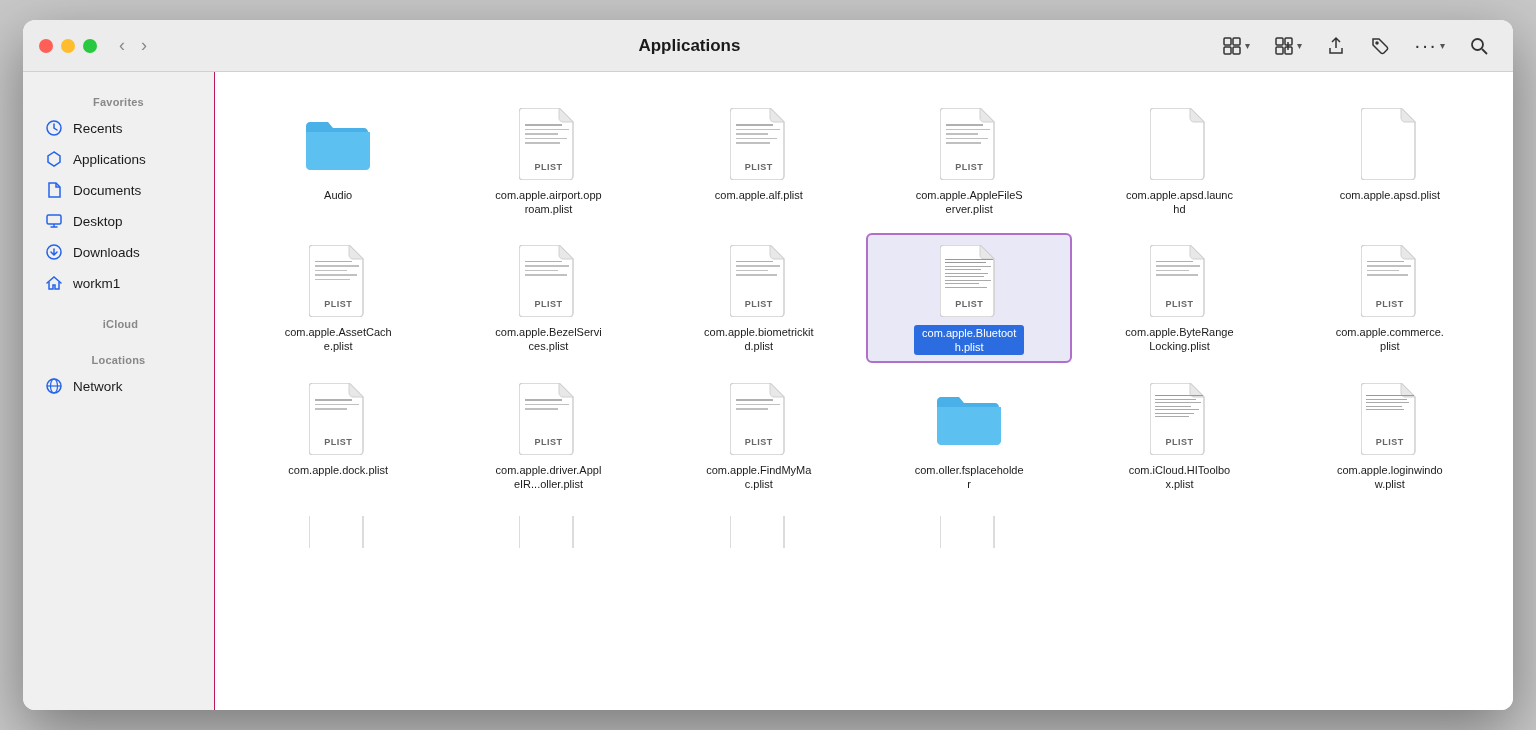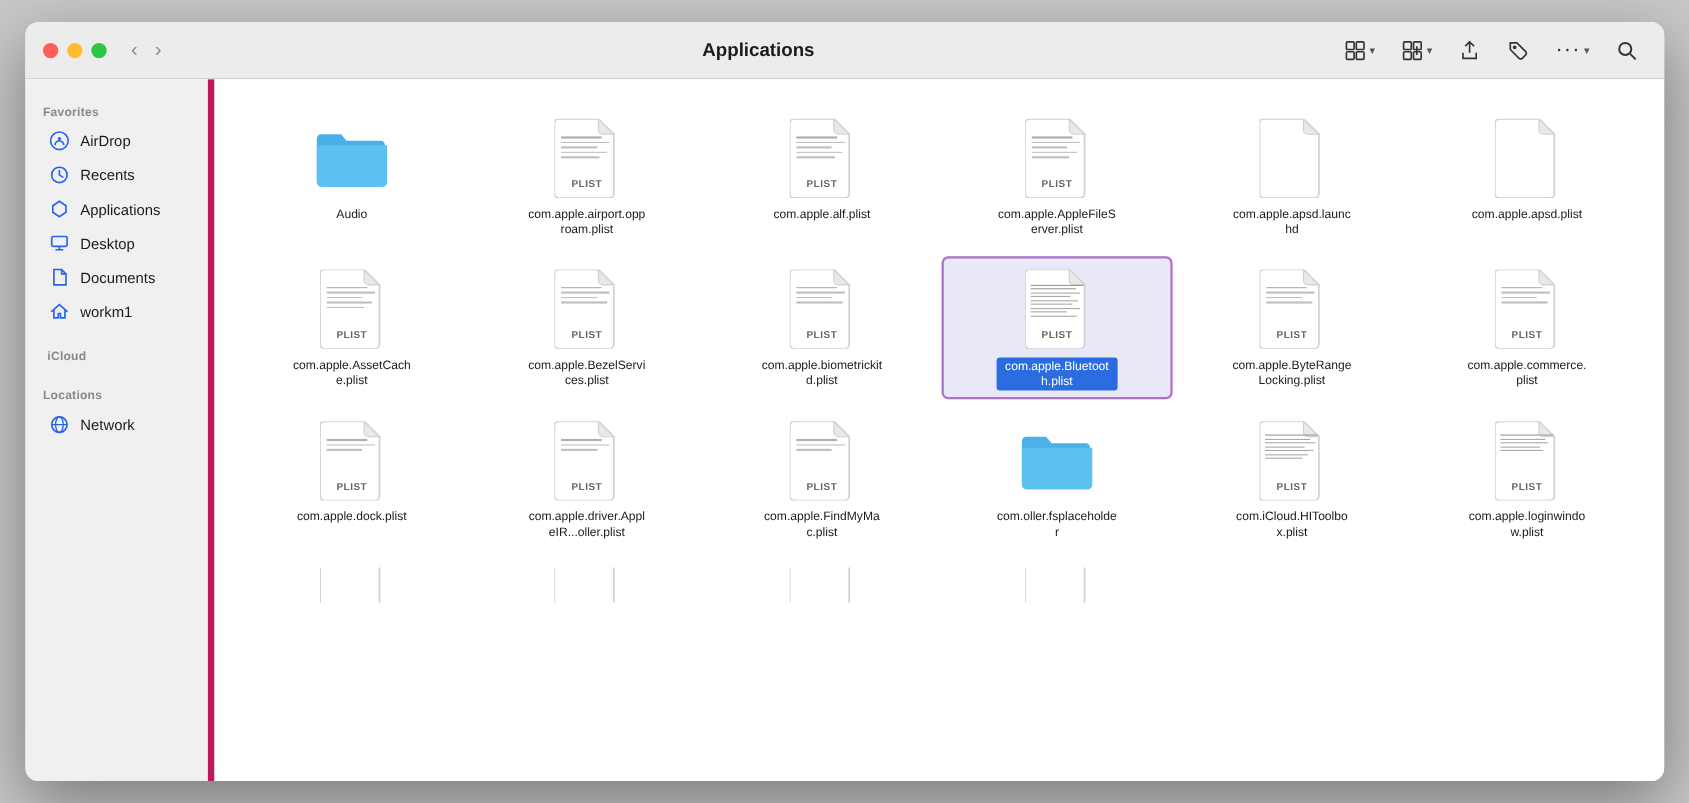--- a/index.html
+++ b/index.html
@@ -89,26 +89,27 @@
     }
     .toolbar-btn svg { width: 20px; height: 20px; }
     
     .main {
       display: flex;
       flex: 1;
       overflow: hidden;
     }
     
     .sidebar {
-      width: 172px;
+      width: 192px;
       background: #f0f0f0;
       padding: 16px 0;
       overflow-y: auto;
       flex-shrink: 0;
-      border-right: 6px solid #be185d;
+      border-right: 1px solid #be185d;
+      text-align: center;
     }
     .sidebar-section-label {
       font-size: 11px;
       font-weight: 700;
       color: #888;
       padding: 8px 16px 4px;
       text-transform: none;
       letter-spacing: 0.02em;
     }
     .sidebar-item {
@@ -257,71 +258,70 @@
         </svg>
       </button>
     </div>
   </div>
 
   <div class="main">
 
     <div class="sidebar">
       <div class="sidebar-section-label">Favorites</div>
 
-      <div class="sidebar-item">
-        <span class="icon">
-          <svg width="18" height="18" viewBox="0 0 18 18" fill="none">
-            <circle cx="9" cy="9" r="8" stroke="#2563EB" stroke-width="1.5" fill="none"></circle>
-            <path d="M5 13c0-2.2 1.8-4 4-4s4 1.8 4 4" stroke="#2563EB" stroke-width="1.5" fill="none"></path>
-            <circle cx="9" cy="7" r="1.5" fill="#2563EB"></circle>
-          </svg>
-        </span>
-        <span>AirDrop</span>
-      </div>
 
       <div class="sidebar-item">
         <span class="icon">
           <svg width="18" height="18" viewBox="0 0 18 18" fill="none">
             <circle cx="9" cy="9" r="7" stroke="#2563EB" stroke-width="1.5" fill="none"></circle>
             <path d="M9 5v4l3 2" stroke="#2563EB" stroke-width="1.5" stroke-linecap="round"></path>
           </svg>
         </span>
         <span>Recents</span>
       </div>
 
       <div class="sidebar-item">
         <span class="icon">
           <svg width="18" height="18" viewBox="0 0 18 18" fill="none">
             <path d="M9 2L3 6v6l6 4 6-4V6L9 2z" stroke="#2563EB" stroke-width="1.5" fill="none"></path>
           </svg>
         </span>
         <span>Applications</span>
+      </div>
+
+      <div class="sidebar-item">
+        <span class="icon">
+          <svg width="18" height="18" viewBox="0 0 18 18" fill="none">
+            <path d="M4 2h7l4 4v10H4V2z" stroke="#2563EB" stroke-width="1.5" fill="none"></path>
+            <path d="M11 2v4h4" stroke="#2563EB" stroke-width="1.5" fill="none"></path>
+          </svg>
+        </span>
+        <span>Documents</span>
       </div>
 
       <div class="sidebar-item">
         <span class="icon">
           <svg width="18" height="18" viewBox="0 0 18 18" fill="none">
             <rect x="2" y="3" width="14" height="9" rx="1.5" stroke="#2563EB" stroke-width="1.5"></rect>
             <line x1="6" y1="15" x2="12" y2="15" stroke="#2563EB" stroke-width="1.5" stroke-linecap="round"></line>
             <line x1="9" y1="12" x2="9" y2="15" stroke="#2563EB" stroke-width="1.5"></line>
           </svg>
         </span>
         <span>Desktop</span>
       </div>
 
       <div class="sidebar-item">
         <span class="icon">
           <svg width="18" height="18" viewBox="0 0 18 18" fill="none">
-            <path d="M4 2h7l4 4v10H4V2z" stroke="#2563EB" stroke-width="1.5" fill="none"></path>
-            <path d="M11 2v4h4" stroke="#2563EB" stroke-width="1.5" fill="none"></path>
+            <circle cx="9" cy="9" r="7" stroke="#2563EB" stroke-width="1.5" fill="none"></circle>
+            <path d="M9 6v5M6 9l3 3 3-3" stroke="#2563EB" stroke-width="1.5" stroke-linecap="round"></path>
           </svg>
         </span>
-        <span>Documents</span>
+        <span>Downloads</span>
       </div>
-
 
       <div class="sidebar-item">
         <span class="icon">
           <svg width="18" height="18" viewBox="0 0 18 18" fill="none">
             <path d="M2 9L9 3l7 6" stroke="#2563EB" stroke-width="1.5" stroke-linecap="round"></path>
             <path d="M4 8v7h4v-4h2v4h4V8" stroke="#2563EB" stroke-width="1.5" fill="none"></path>
           </svg>
         </span>
         <span>workm1</span>
       </div>

